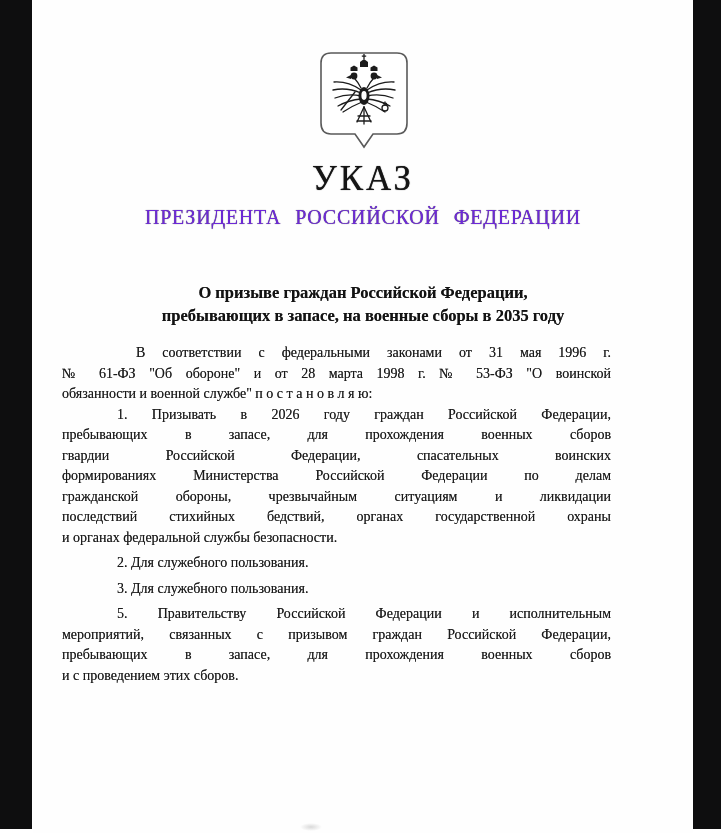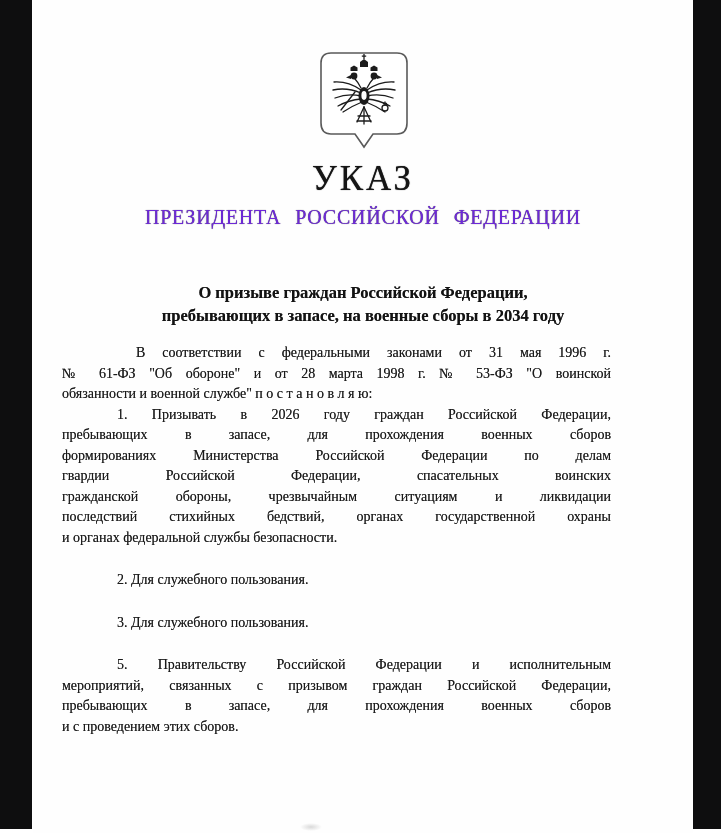--- a/index.html
+++ b/index.html
@@ -34,21 +34,21 @@
     color:#131313;
     font-family:Liberation Serif, serif;
   }
   .subj-ln{display:block;}
   .bodytext{
     position:absolute;top:343px;left:29px;width:549px;
     font-size:14px;line-height:20.5px;text-align:justify;
     color:#1b1b1b;
   }
   .para{margin:0;}
-  .para.sp{margin-top:22px;font-family:Liberation Serif, serif;}
+  .para.sp{margin-top:5px;font-family:Liberation Serif, serif;}
   .ln{display:block;text-align:justify;text-align-last:justify;}
   .ln.end{text-align-last:left;}
   .ln.first{text-indent:55px;}
   .p-intro .ln.first{text-indent:74px;}
   .artifact{
     position:absolute;left:267px;top:823px;width:22px;height:8px;
     background:radial-gradient(ellipse at center,#d9d9d9 0%,rgba(220,220,220,0) 70%);
   }
 </style>
 </head>
@@ -97,36 +97,36 @@
         <ellipse cx="46" cy="45.5" rx="2.6" ry="4.4" fill="#ffffff"></ellipse>
       </svg>
     </div>
 
     <div class="t-ukaz">УКАЗ</div>
 
     <div class="t-president">ПРЕЗИДЕНТА  РОССИЙСКОЙ  ФЕДЕРАЦИИ</div>
 
     <div class="t-subject">
       <span class="subj-ln">О призыве граждан Российской Федерации,</span>
-      <span class="subj-ln">пребывающих в запасе, на военные сборы в 2034 году</span>
+      <span class="subj-ln">пребывающих в запасе, на военные сборы в 2035 году</span>
     </div>
 
     <div class="bodytext">
 
       <div class="para p-intro">
         <span class="ln first">В соответствии с федеральными законами от 31 мая 1996 г.</span>
         <span class="ln">№ 61-ФЗ "Об обороне" и от 28 марта 1998 г. № 53-ФЗ "О воинской</span>
         <span class="ln end">обязанности и военной службе" п о с т а н о в л я ю:</span>
       </div>
 
       <div class="para">
         <span class="ln first">1. Призывать в 2026 году граждан Российской Федерации,</span>
         <span class="ln">пребывающих в запасе, для прохождения военных сборов</span>
+        <span class="ln">гвардии Российской Федерации, спасательных воинских</span>
         <span class="ln">формированиях Министерства Российской Федерации по делам</span>
-        <span class="ln">гвардии Российской Федерации, спасательных воинских</span>
         <span class="ln">гражданской обороны, чрезвычайным ситуациям и ликвидации</span>
         <span class="ln">последствий стихийных бедствий, органах государственной охраны</span>
         <span class="ln end">и органах федеральной службы безопасности.</span>
       </div>
 
       <div class="para sp">
         <span class="ln first end">2. Для служебного пользования.</span>
       </div>
 
       <div class="para sp">

